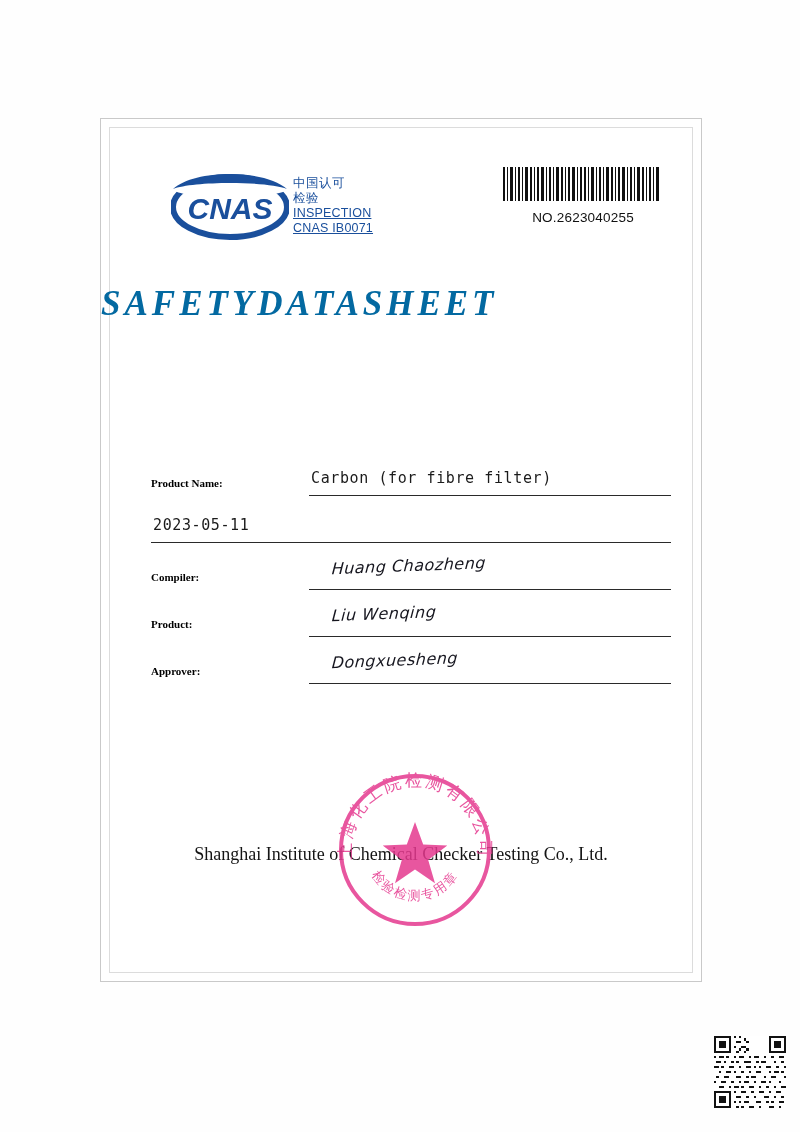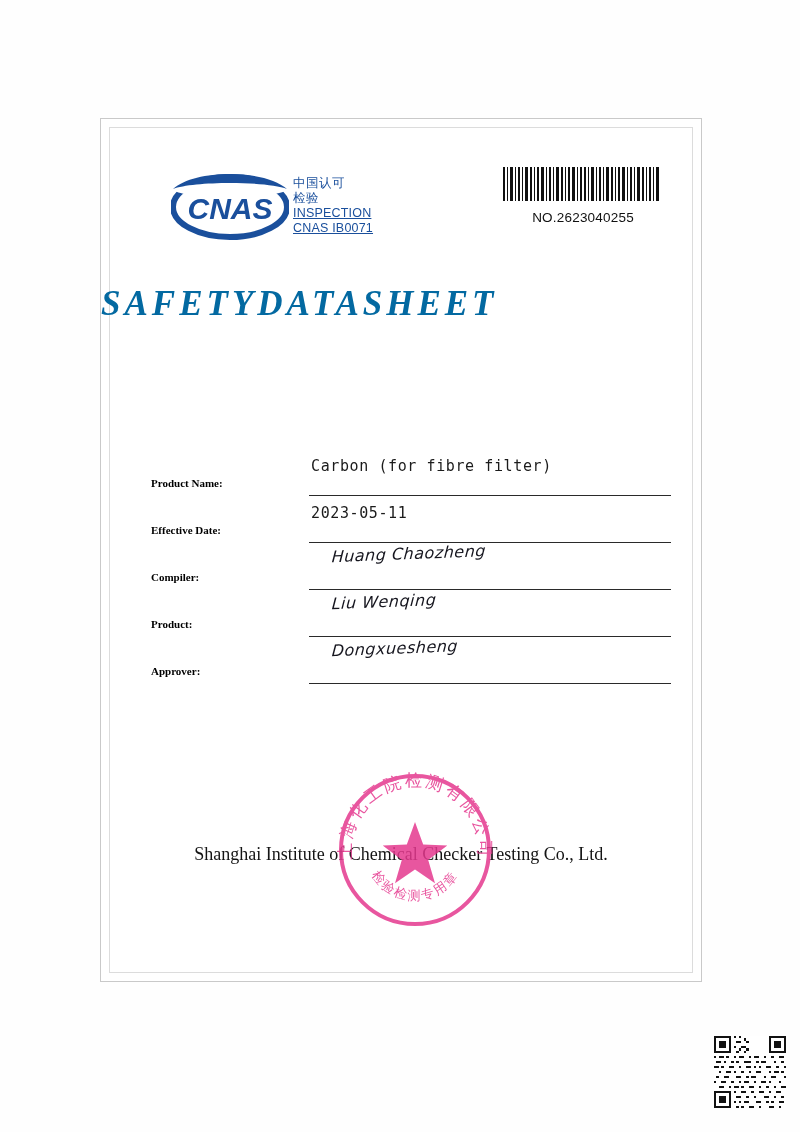--- a/index.html
+++ b/index.html
@@ -120,21 +120,21 @@
     flex: 0 0 158px;
     font-size: 11px;
     font-weight: bold;
     font-family: "Liberation Serif", serif;
     color: #000000;
     padding-bottom: 7px;
   }
   .field-value-wrap {
     flex: 1 1 auto;
     border-bottom: 1px solid #2a2a2a;
-    padding-bottom: 20px;
+    padding-bottom: 8px;
     min-height: 26px;
     display: flex;
     align-items: flex-end;
   }
   .field-value {
     font-family: "DejaVu Sans Mono", monospace;
     font-size: 15px;
     color: #1b1b1b;
     letter-spacing: 0.6px;
     padding-left: 2px;
@@ -262,21 +262,20 @@
     <div class="fields">
 
       <div class="field-row">
         <div class="field-label">Product Name:</div>
         <div class="field-value-wrap">
           <span class="field-value">Carbon (for fibre filter)</span>
         </div>
       </div>
 
       <div class="field-row">
-        <div class="field-label">Effective Date:</div>
         <div class="field-value-wrap">
           <span class="field-value">2023-05-11</span>
         </div>
       </div>
 
       <div class="field-row">
         <div class="field-label">Compiler:</div>
         <div class="field-value-wrap">
           <span class="field-value handwritten">Huang Chaozheng</span>
         </div>

